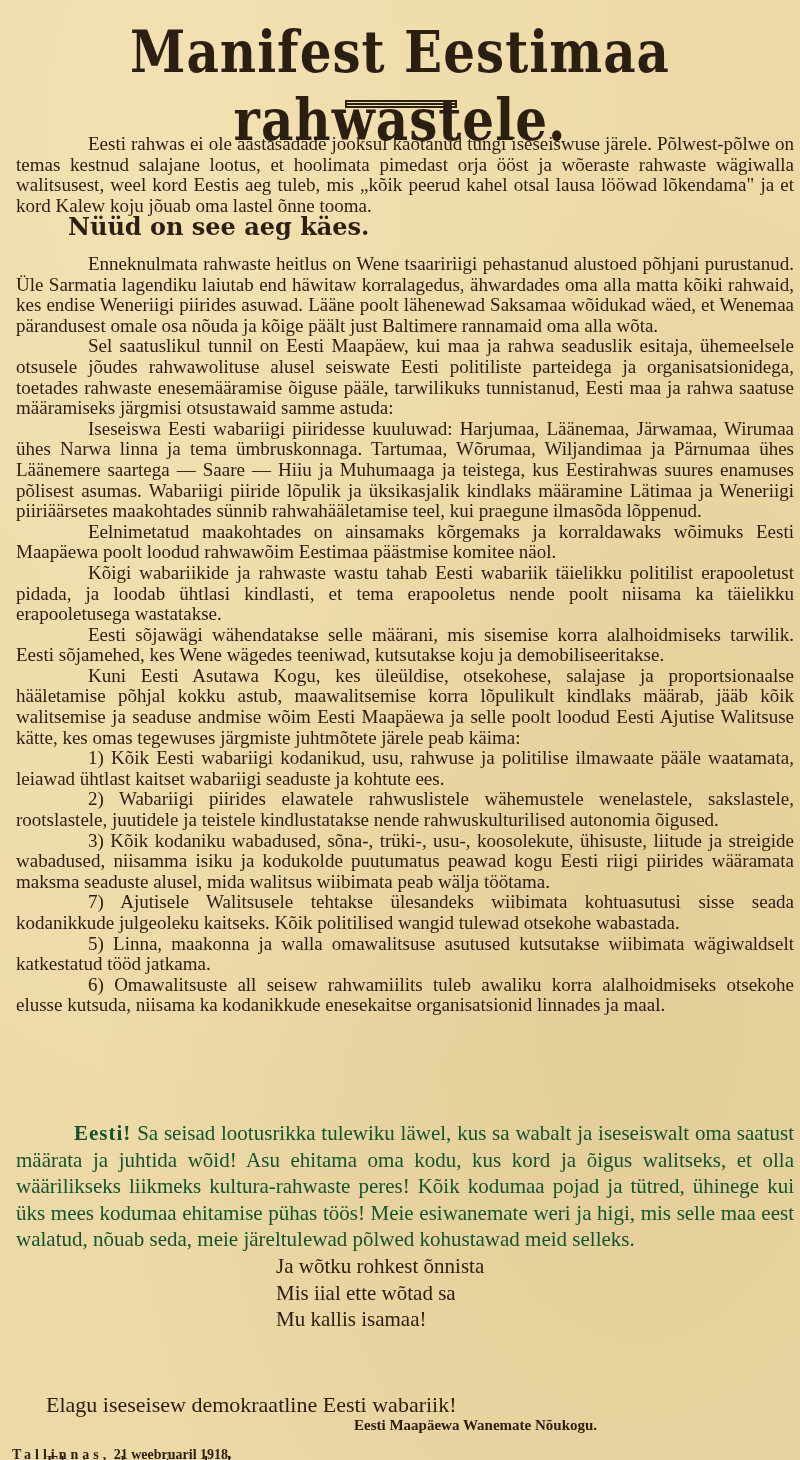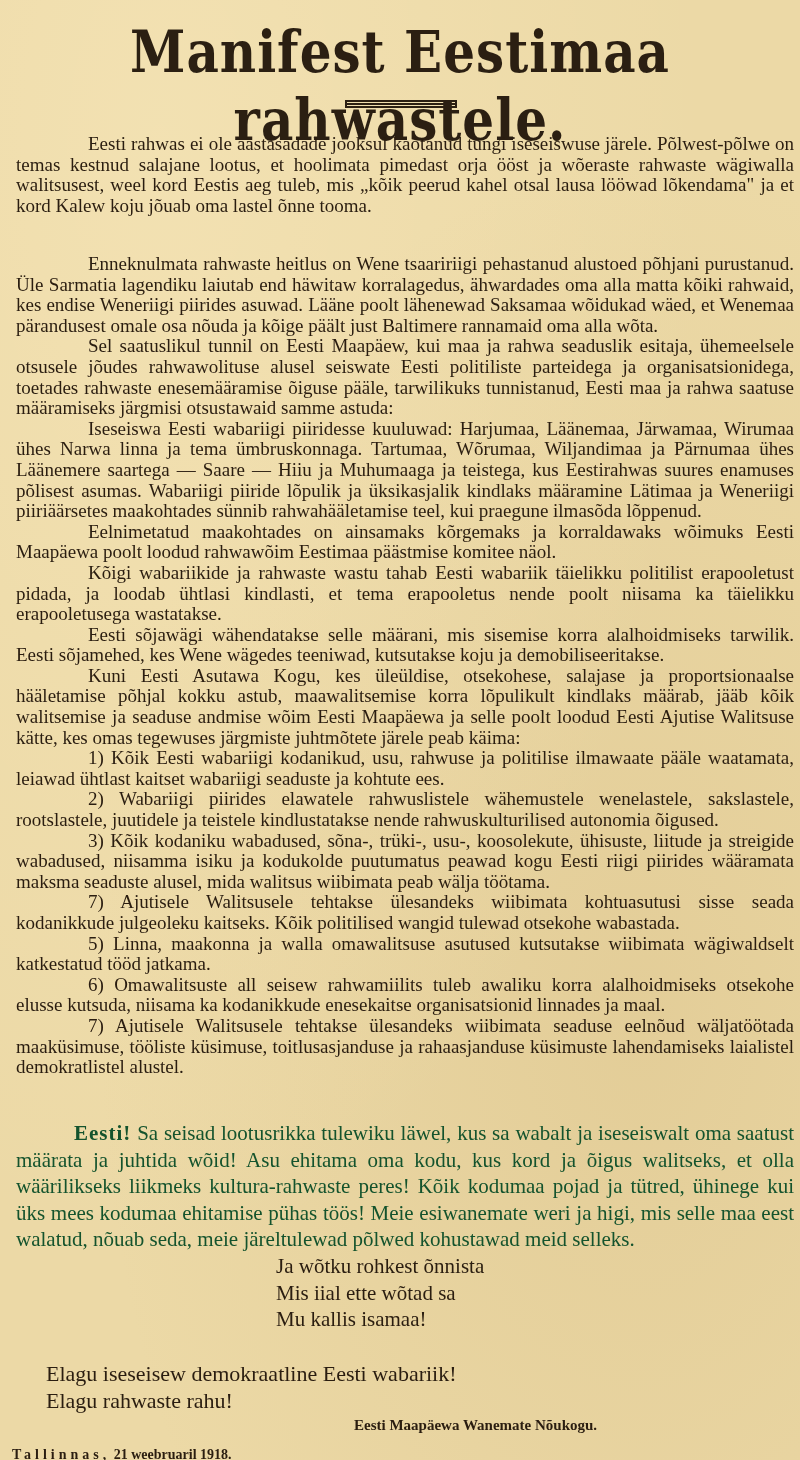--- a/index.html
+++ b/index.html
@@ -66,21 +66,21 @@
     position: absolute; left: 276px; top: 1241px;
     font-family: "Liberation Serif", serif;
     font-size: 21px; line-height: 26.5px;
   }
   .poem div { white-space: nowrap; }
   .cheers {
     position: absolute; left: 46px; top: 1348px;
     font-family: "Liberation Serif", serif;
     font-size: 22px; line-height: 27px;
   }
-  .cheers div { white-space: nowrap; }
+  .cheers div { white-space: nowrap; margin-top: 31px; }
   .signature {
     position: absolute; left: 354px; top: 1405px;
     font-family: "Liberation Serif", serif;
     font-size: 15px; font-weight: bold;
     white-space: nowrap;
   }
   .dateline {
     position: absolute; left: 12px; top: 1435px;
     font-family: "Liberation Serif", serif;
     font-size: 14px; font-weight: bold; white-space: nowrap;
@@ -91,36 +91,36 @@
 <body>
 
 <div class="page">
   <div class="title">Manifest Eestimaa rahwastele.</div>
   <div class="rule"></div>
 
   <div class="body-text" style="top:122px;">
     <p>Eesti rahwas ei ole aastasadade jooksul kaotanud tungi iseseiswuse järele. Põlwest-põlwe on temas kestnud salajane lootus, et hoolimata pimedast orja ööst ja wõeraste rahwaste wägiwalla walitsusest, weel kord Eestis aeg tuleb, mis „kõik peerud kahel otsal lausa lööwad lõkendama" ja et kord Kalew koju jõuab oma lastel õnne tooma.</p>
   </div>
 
+  <div class="subhead">Nüüd on see aeg käes.</div>
 
   <div class="body-text" style="top:242px;">
     <p>Enneknulmata rahwaste heitlus on Wene tsaaririigi pehastanud alustoed põhjani purustanud. Üle Sarmatia lagendiku laiutab end häwitaw korralagedus, ähwardades oma alla matta kõiki rahwaid, kes endise Weneriigi piirides asuwad. Lääne poolt lähenewad Saksamaa wõidukad wäed, et Wenemaa pärandusest omale osa nõuda ja kõige päält just Baltimere rannamaid oma alla wõta.</p>
     <p>Sel saatuslikul tunnil on Eesti Maapäew, kui maa ja rahwa seaduslik esitaja, ühemeelsele otsusele jõudes rahwawolituse alusel seiswate Eesti politiliste parteidega ja organisatsionidega, toetades rahwaste enesemääramise õiguse pääle, tarwilikuks tunnistanud, Eesti maa ja rahwa saatuse määramiseks järgmisi otsustawaid samme astuda:</p>
     <p>Iseseiswa Eesti wabariigi piiridesse kuuluwad: Harjumaa, Läänemaa, Järwamaa, Wirumaa ühes Narwa linna ja tema ümbruskonnaga. Tartumaa, Wõrumaa, Wiljandimaa ja Pärnumaa ühes Läänemere saartega — Saare — Hiiu ja Muhumaaga ja teistega, kus Eestirahwas suures enamuses põlisest asumas. Wabariigi piiride lõpulik ja üksikasjalik kindlaks määramine Lätimaa ja Weneriigi piiriäärsetes maakohtades sünnib rahwahääletamise teel, kui praegune ilmasõda lõppenud.</p>
     <p>Eelnimetatud maakohtades on ainsamaks kõrgemaks ja korraldawaks wõimuks Eesti Maapäewa poolt loodud rahwawõim Eestimaa päästmise komitee näol.</p>
     <p>Kõigi wabariikide ja rahwaste wastu tahab Eesti wabariik täielikku politilist erapooletust pidada, ja loodab ühtlasi kindlasti, et tema erapooletus nende poolt niisama ka täielikku erapooletusega wastatakse.</p>
     <p>Eesti sõjawägi wähendatakse selle määrani, mis sisemise korra alalhoidmiseks tarwilik. Eesti sõjamehed, kes Wene wägedes teeniwad, kutsutakse koju ja demobiliseeritakse.</p>
     <p>Kuni Eesti Asutawa Kogu, kes üleüldise, otsekohese, salajase ja proportsionaalse hääletamise põhjal kokku astub, maawalitsemise korra lõpulikult kindlaks määrab, jääb kõik walitsemise ja seaduse andmise wõim Eesti Maapäewa ja selle poolt loodud Eesti Ajutise Walitsuse kätte, kes omas tegewuses järgmiste juhtmõtete järele peab käima:</p>
     <p>1) Kõik Eesti wabariigi kodanikud, usu, rahwuse ja politilise ilmawaate pääle waatamata, leiawad ühtlast kaitset wabariigi seaduste ja kohtute ees.</p>
     <p>2) Wabariigi piirides elawatele rahwuslistele wähemustele wenelastele, sakslastele, rootslastele, juutidele ja teistele kindlustatakse nende rahwuskulturilised autonomia õigused.</p>
     <p>3) Kõik kodaniku wabadused, sõna-, trüki-, usu-, koosolekute, ühisuste, liitude ja streigide wabadused, niisamma isiku ja kodukolde puutumatus peawad kogu Eesti riigi piirides wääramata maksma seaduste alusel, mida walitsus wiibimata peab wälja töötama.</p>
     <p>7) Ajutisele Walitsusele tehtakse ülesandeks wiibimata kohtuasutusi sisse seada kodanikkude julgeoleku kaitseks. Kõik politilised wangid tulewad otsekohe wabastada.</p>
     <p>5) Linna, maakonna ja walla omawalitsuse asutused kutsutakse wiibimata wägiwaldselt katkestatud tööd jatkama.</p>
     <p>6) Omawalitsuste all seisew rahwamiilits tuleb awaliku korra alalhoidmiseks otsekohe elusse kutsuda, niisama ka kodanikkude enesekaitse organisatsionid linnades ja maal.</p>
-    <p>7) Ajutisele Walitsusele tehtakse ülesandeks wiibimata seaduse eelnõud wäljatöötada maaküsimuse, tööliste küsimuse, toitlusasjanduse ja rahaasjanduse küsimuste lahendamiseks laialistel demokratlistel alustel.</p>
   </div>
 
   <div class="appeal">
     <p>
       <span class="lead">Eesti!</span>
       <span>Sa seisad lootusrikka tulewiku läwel, kus sa wabalt ja iseseiswalt oma saatust määrata ja juhtida wõid! Asu ehitama oma kodu, kus kord ja õigus walitseks, et olla wäärilikseks liikmeks kultura-rahwaste peres! Kõik kodumaa pojad ja tütred, ühinege kui üks mees kodumaa ehitamise pühas töös! Meie esiwanemate weri ja higi, mis selle maa eest walatud, nõuab seda, meie järeltulewad põlwed kohustawad meid selleks.</span>
     </p>
   </div>
 
   <div class="poem">

